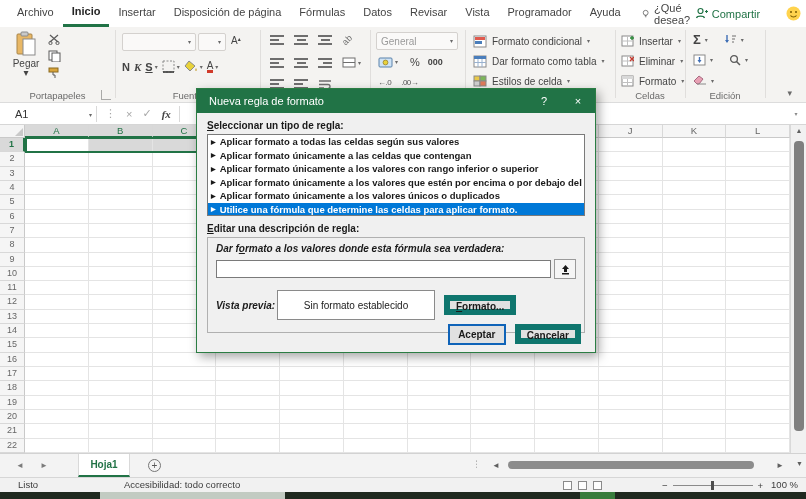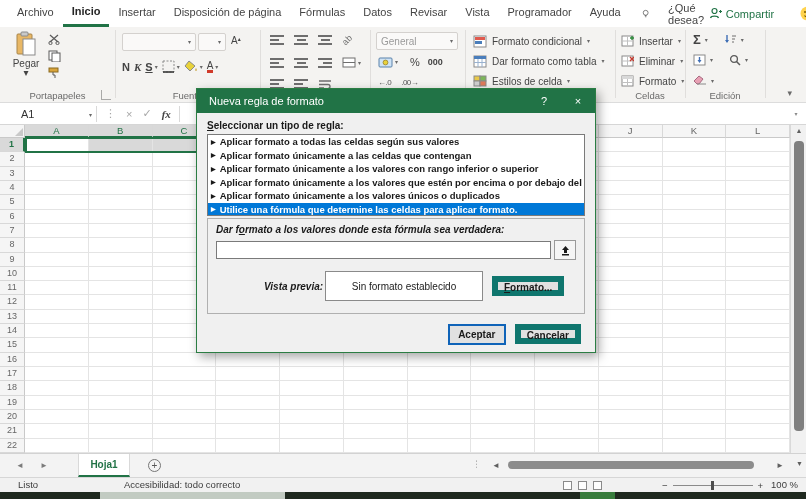--- a/index.html
+++ b/index.html
@@ -6,21 +6,21 @@
   #app{position:relative;width:806px;height:499px;overflow:hidden;background:#fff;
        font-family:"Liberation Sans",sans-serif;color:#333;font-size:11px;}
   *{box-sizing:border-box;}
   .nw{white-space:nowrap;}
 
   
   .menubar{position:absolute;left:0;top:0;width:806px;height:27px;background:#fff;display:flex;align-items:center;}
   .mtabs{display:flex;align-items:center;height:27px;padding-left:8px;}
   .mtab{padding:0 9px;line-height:25px;height:27px;color:#444;cursor:default;white-space:nowrap;}
   .mtab.active{color:#262626;font-weight:700;border-bottom:3px solid #217346;line-height:22px;}
-  .tellme{display:flex;align-items:center;gap:19px;margin-left:12px;color:#444;}
+  .tellme{display:flex;align-items:center;gap:5px;margin-left:12px;color:#444;}
   .mspacer{flex:1;}
   .share{display:flex;align-items:center;gap:4px;color:#217346;margin-right:26px;}
   .smiley{margin-right:10px;display:flex;align-items:center;}
 
   
   .ribbon{position:absolute;left:0;top:27px;width:806px;height:76px;background:#f4f3f1;border-bottom:1px solid #dcdcdc;}
   .rsep{position:absolute;top:3px;width:1px;height:68px;background:#e0dedc;}
   .rg{position:absolute;top:0;height:76px;}
   .rg-label{position:absolute;bottom:2px;left:0;right:0;text-align:center;font-size:9.5px;color:#6a6a6a;}
   .paste{position:absolute;left:8px;top:4px;width:36px;height:58px;display:flex;flex-direction:column;align-items:center;gap:1px;}
@@ -44,21 +44,21 @@
   .icon-lines.r{background:linear-gradient(#6e6e6e,#6e6e6e) 0 0/14px 2px no-repeat,
                linear-gradient(#6e6e6e,#6e6e6e) 5px 4px/9px 2px no-repeat,
                linear-gradient(#6e6e6e,#6e6e6e) 0 8px/14px 2px no-repeat;}
   .stylebtn{display:flex;align-items:center;gap:5px;height:20px;color:#444;white-space:nowrap;}
   .stylebtn .lbl{font-size:10px;}
   .microtxt{font-size:8px;color:#555;letter-spacing:-0.5px;}
   .collapse-chev{position:absolute;right:14px;bottom:4px;color:#6a6a6a;font-size:9px;}
 
   
   .fbar{position:absolute;left:0;top:103px;width:806px;height:22px;background:#fff;border-bottom:1px solid #d6d6d6;display:flex;align-items:center;}
-  .namebox{width:96px;height:22px;display:flex;align-items:center;padding-left:21px;position:relative;}
+  .namebox{width:96px;height:22px;display:flex;align-items:center;padding-left:15px;position:relative;}
   .namebox .chev{position:absolute;right:4px;top:8px;font-size:6px;color:#6a6a6a;}
   .fbar-sep{width:1px;height:16px;background:#d9d9d9;}
   .fbtns{display:flex;align-items:center;gap:10px;padding:0 8px;}
   .gray{color:#a6a6a6;}
   .fx{font-family:"Liberation Serif",serif;font-style:italic;font-weight:700;color:#444;}
   .finput{flex:1;height:22px;}
   .fexpand{width:20px;text-align:center;color:#8a8a8a;font-size:6px;}
 
   
   .gridwrap{position:absolute;left:0;top:125px;width:806px;height:328px;background:#fff;}
@@ -92,21 +92,21 @@
   .listbox{height:82px;background:#fff;border:1px solid #7a7a7a;overflow:hidden;}
   .rule-item{height:13.5px;display:flex;align-items:center;gap:4px;padding:0 3px;font-size:9.5px;font-weight:700;color:#1a1a1a;white-space:nowrap;}
   .rule-item .bullet{font-size:6px;line-height:6px;}
   .rule-item.selected{background:#0078d7;color:#fff;}
   .groupbox{border:1px solid #b0b0b0;height:96px;padding:5px 8px;background:#f0f0f0;margin-top:2px;}
   .dlg-label2{font-size:10px;font-weight:700;color:#1a1a1a;font-style:italic;}
   .formula-row{display:flex;gap:3px;margin-top:5px;align-items:center;}
   .formula-input{flex:1;height:18px;border:1px solid #7a7a7a;background:#fff;font:10px "Liberation Sans",sans-serif;padding:0 3px;outline:none;}
   .range-btn{width:22px;height:20px;border:1px solid #9a9a9a;background:#f5f5f5;display:flex;align-items:center;justify-content:center;padding:0;}
   .preview-row{display:flex;align-items:center;margin-top:11px;gap:9px;}
-  .preview-label{width:52px;margin-left:48px;}
+  .preview-label{width:52px;}
   .preview-box{width:158px;height:30px;background:#fff;border:1px solid #8a8a8a;display:flex;align-items:center;justify-content:center;font-size:10px;color:#1a1a1a;}
   .btn{height:20px;min-width:58px;background:#e1e1e1;border:6px solid #0f766e;font:700 10px "Liberation Sans",sans-serif;color:#1a1a1a;padding:0 6px;}
   .dlg-footer{position:absolute;right:14px;bottom:9px;display:flex;gap:9px;}
   .btn.primary{border:2px solid #0f63b8;height:21px;}
 
   
   .tabbar{position:absolute;left:0;top:453px;width:806px;height:24px;background:#f3f3f3;border-top:1px solid #d2d2d2;}
   .tnav{position:absolute;top:7px;font-size:8px;color:#7b7b7b;}
   .sheettab{position:absolute;left:78px;top:0;width:52px;height:23px;background:#fff;border-left:1px solid #d9d9d9;border-right:1px solid #d9d9d9;border-bottom:2px solid #217346;
             color:#217346;font-weight:700;font-size:10px;text-align:center;line-height:21px;}
@@ -770,20 +770,21 @@
           </div>
           <div class="rule-item">
             <span class="bullet">▶</span>
             <span class="nw">Aplicar formato únicamente a los valores únicos o duplicados</span>
           </div>
           <div class="rule-item selected">
             <span class="bullet">▶</span>
             <span class="nw">Utilice una fórmula que determine las celdas para aplicar formato.</span>
           </div>
         </div>
+      <div class="dlg-label nw" style="margin-top:7px"><span class="u">E</span><span>ditar una descripción de regla:</span></div>
       <div class="groupbox">
         <div class="dlg-label2 nw"><span>Dar f</span><span class="u">o</span><span>rmato a los valores donde esta fórmula sea verdadera:</span></div>
         <div class="formula-row">
           <input class="formula-input" value="" style="">
           <button class="range-btn">
             <svg width="11" height="11" viewBox="0 0 11 11">
                 <path d="M5.5 1L9 5H7v3H4V5H2z" fill="#1a1a1a"></path>
                 <rect x="2" y="9" width="7" height="1.5" fill="#1a1a1a"></rect>
               </svg>
           </button>

